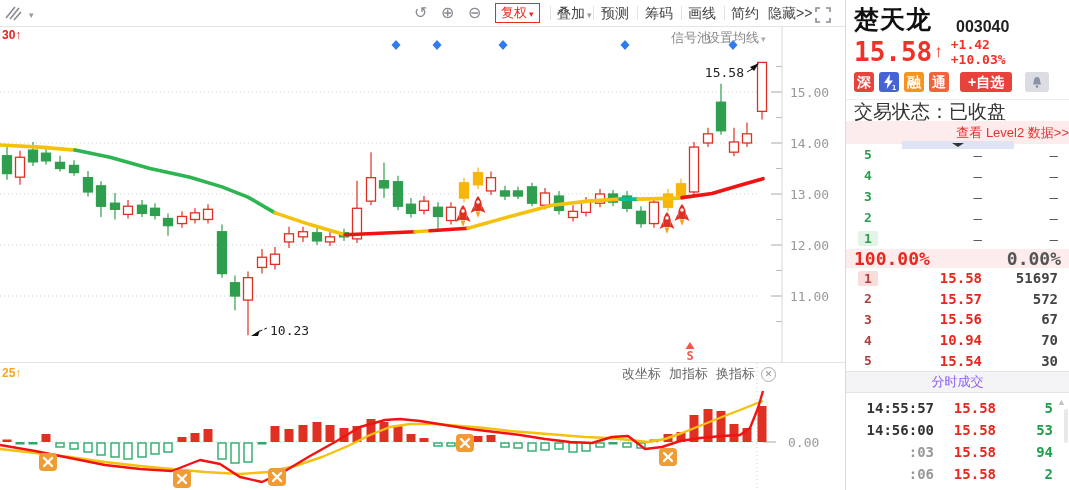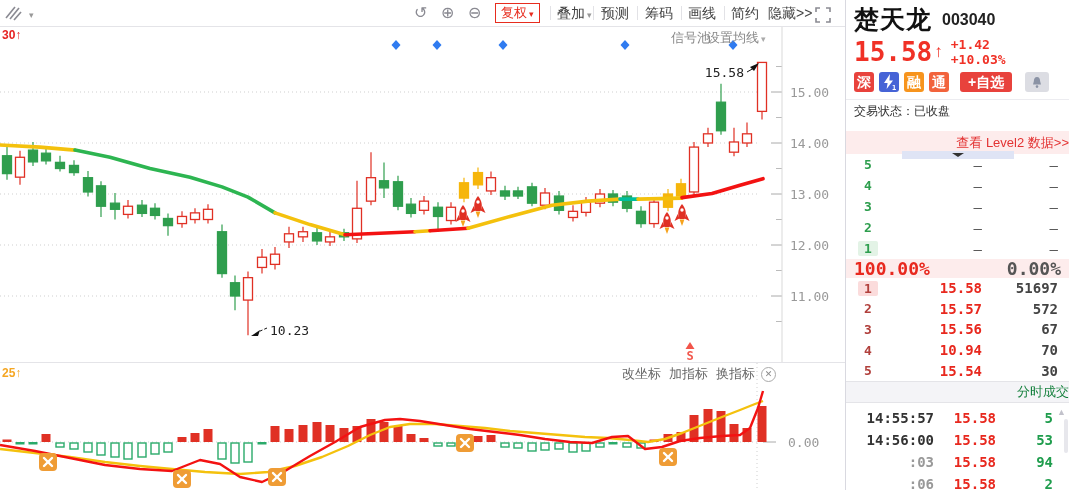--- a/index.html
+++ b/index.html
@@ -14,52 +14,52 @@
 .fq .crt{color:#e72c1e}
 .main-chart{position:relative;height:335px}
 .sub-chart{position:relative;height:128px;border-top:1px solid #e4e4e8}
 .main-chart svg,.sub-chart svg{position:absolute;left:0;top:0}
 .ovl{position:absolute;font-size:13px;color:#888;top:2px;cursor:pointer;white-space:nowrap;z-index:3}
 .ma-lbl{position:absolute;left:2px;top:1px;font-size:12px;font-weight:bold;color:#e62222;z-index:3}
 .ind-lbl{position:absolute;left:2px;top:3px;font-size:12px;font-weight:bold;color:#f5a623;z-index:3}
 .close-circ{position:absolute;top:4px;width:15px;height:15px;border:1px solid #aaa;border-radius:50%;color:#888;font-size:9px;line-height:13px;text-align:center;cursor:pointer;z-index:3}
 .right-panel{width:224px;border-left:1px solid #d9d9e0;display:flex;flex-direction:column;background:#fff;position:relative}
 .rp-head{height:99px;padding:3px 8px 0 8px}
-.name-row{display:flex;align-items:center;gap:10px}
+.name-row{display:flex;align-items:flex-end;gap:24px}
 .stock-name{font-size:25px;font-weight:bold;color:#111;letter-spacing:1px}
 .stock-code{font-size:16px;font-weight:bold;color:#222}
 .price-row{display:flex;align-items:center;margin-top:1px}
 .big-price{font-size:26px;font-weight:bold;color:#f03126;font-family:"DejaVu Sans Mono",monospace}
 .up-arrow{color:#f03126;font-size:17px;font-weight:bold;margin:0 8px 0 2px}
 .chg{display:flex;flex-direction:column;font-size:13px;color:#f03126;font-weight:bold;line-height:15px;font-family:"DejaVu Sans Mono",monospace}
 .badge-row{display:flex;gap:5px;margin-top:5px;align-items:center}
 .bdg{height:20px;min-width:20px;border-radius:3px;color:#fff;font-size:14px;line-height:20px;text-align:center;font-weight:bold;cursor:pointer}
 .b-shen{background:#e8423c}
 .b-flash{background:#4663d6;width:20px;position:relative}
 .b-rong{background:#f7941d}
 .b-tong{background:#f2633c}
 .b-watch{background:#e8423c;padding:0 8px;margin-left:6px;font-size:14px}
 .b-bell{background:#dcdde3;width:24px;margin-left:8px;display:flex;align-items:center;justify-content:center}
-.rp-status{height:32px;line-height:23px;border-top:1px solid #ececf0;font-size:12px;color:#333;padding:0 8px}
+.rp-status{height:22px;line-height:23px;border-top:1px solid #ececf0;font-size:19px;color:#333;padding:0 8px}
 .rp-level2{height:23px;line-height:23px;background:#fdecec;color:#e33333;font-size:13px;text-align:right;cursor:pointer}
 .book{position:relative}
 .bk-row{display:flex;height:21px;align-items:center;font-family:"DejaVu Sans Mono",monospace;font-weight:bold;font-size:14px}
 .book-buy .bk-row{height:20.6px}
 .bk-row .lv{width:20px;margin-left:12px;text-align:center;border-radius:2px;font-size:13px}
 .lv.sell{color:#2e9e4e}
 .lv.buy{color:#b1403c}
 .lv.chip-g{background:#e3f3e6}
 .lv.chip-r{background:#fbdcdc}
 .pcol{width:104px;text-align:right;color:#e8281e}
 .vcol{width:76px;text-align:right;color:#444}
 .dash{color:#555;font-weight:normal}
 .pct-row{height:19px;background:#fdecec;display:flex;justify-content:space-between;padding:0 8px;align-items:center;font-family:"DejaVu Sans Mono",monospace;font-weight:bold;font-size:18px}
 .pct-l{color:#e8281e}
 .pct-r{color:#555}
-.tx-bar{height:22px;line-height:20px;background:#f4f4f7;border-top:1px solid #e4e4e8;border-bottom:1px solid #e4e4e8;text-align:right;color:#15803d;font-size:13px}
+.tx-bar{height:22px;line-height:20px;background:#f4f4f7;border-top:1px solid #e4e4e8;border-bottom:1px solid #e4e4e8;text-align:center;color:#8b5cf6;font-size:13px}
 .tx-list{flex:1;position:relative;overflow:hidden;padding-top:4px}
 .tx-row{display:flex;height:22px;align-items:center;font-family:"DejaVu Sans Mono",monospace;font-weight:bold;font-size:14px}
 .tx-row .t{width:88px;text-align:right;color:#333}
 .tx-row .t.dim{color:#999}
 .tx-row .p{width:62px;text-align:right;color:#e8281e}
 .tx-row .v{flex:1;text-align:right;color:#1f9d4d;padding-right:16px}
 .scroll-up{position:absolute;top:4px;right:3px;color:#c2c2cb;font-size:9px;cursor:pointer}
 .sb-track{position:absolute;top:16px;right:1px;width:4px;height:34px;background:#e7e7ec;border-radius:2px}
 .collapse-handle{position:absolute;top:-3px;left:56px;width:112px;height:8px;background:#dfe4f5;display:flex;justify-content:center;align-items:center;z-index:2;cursor:pointer}
 .collapse-caret{width:0;height:0;border-left:6px solid transparent;border-right:6px solid transparent;border-top:4px solid #333}

